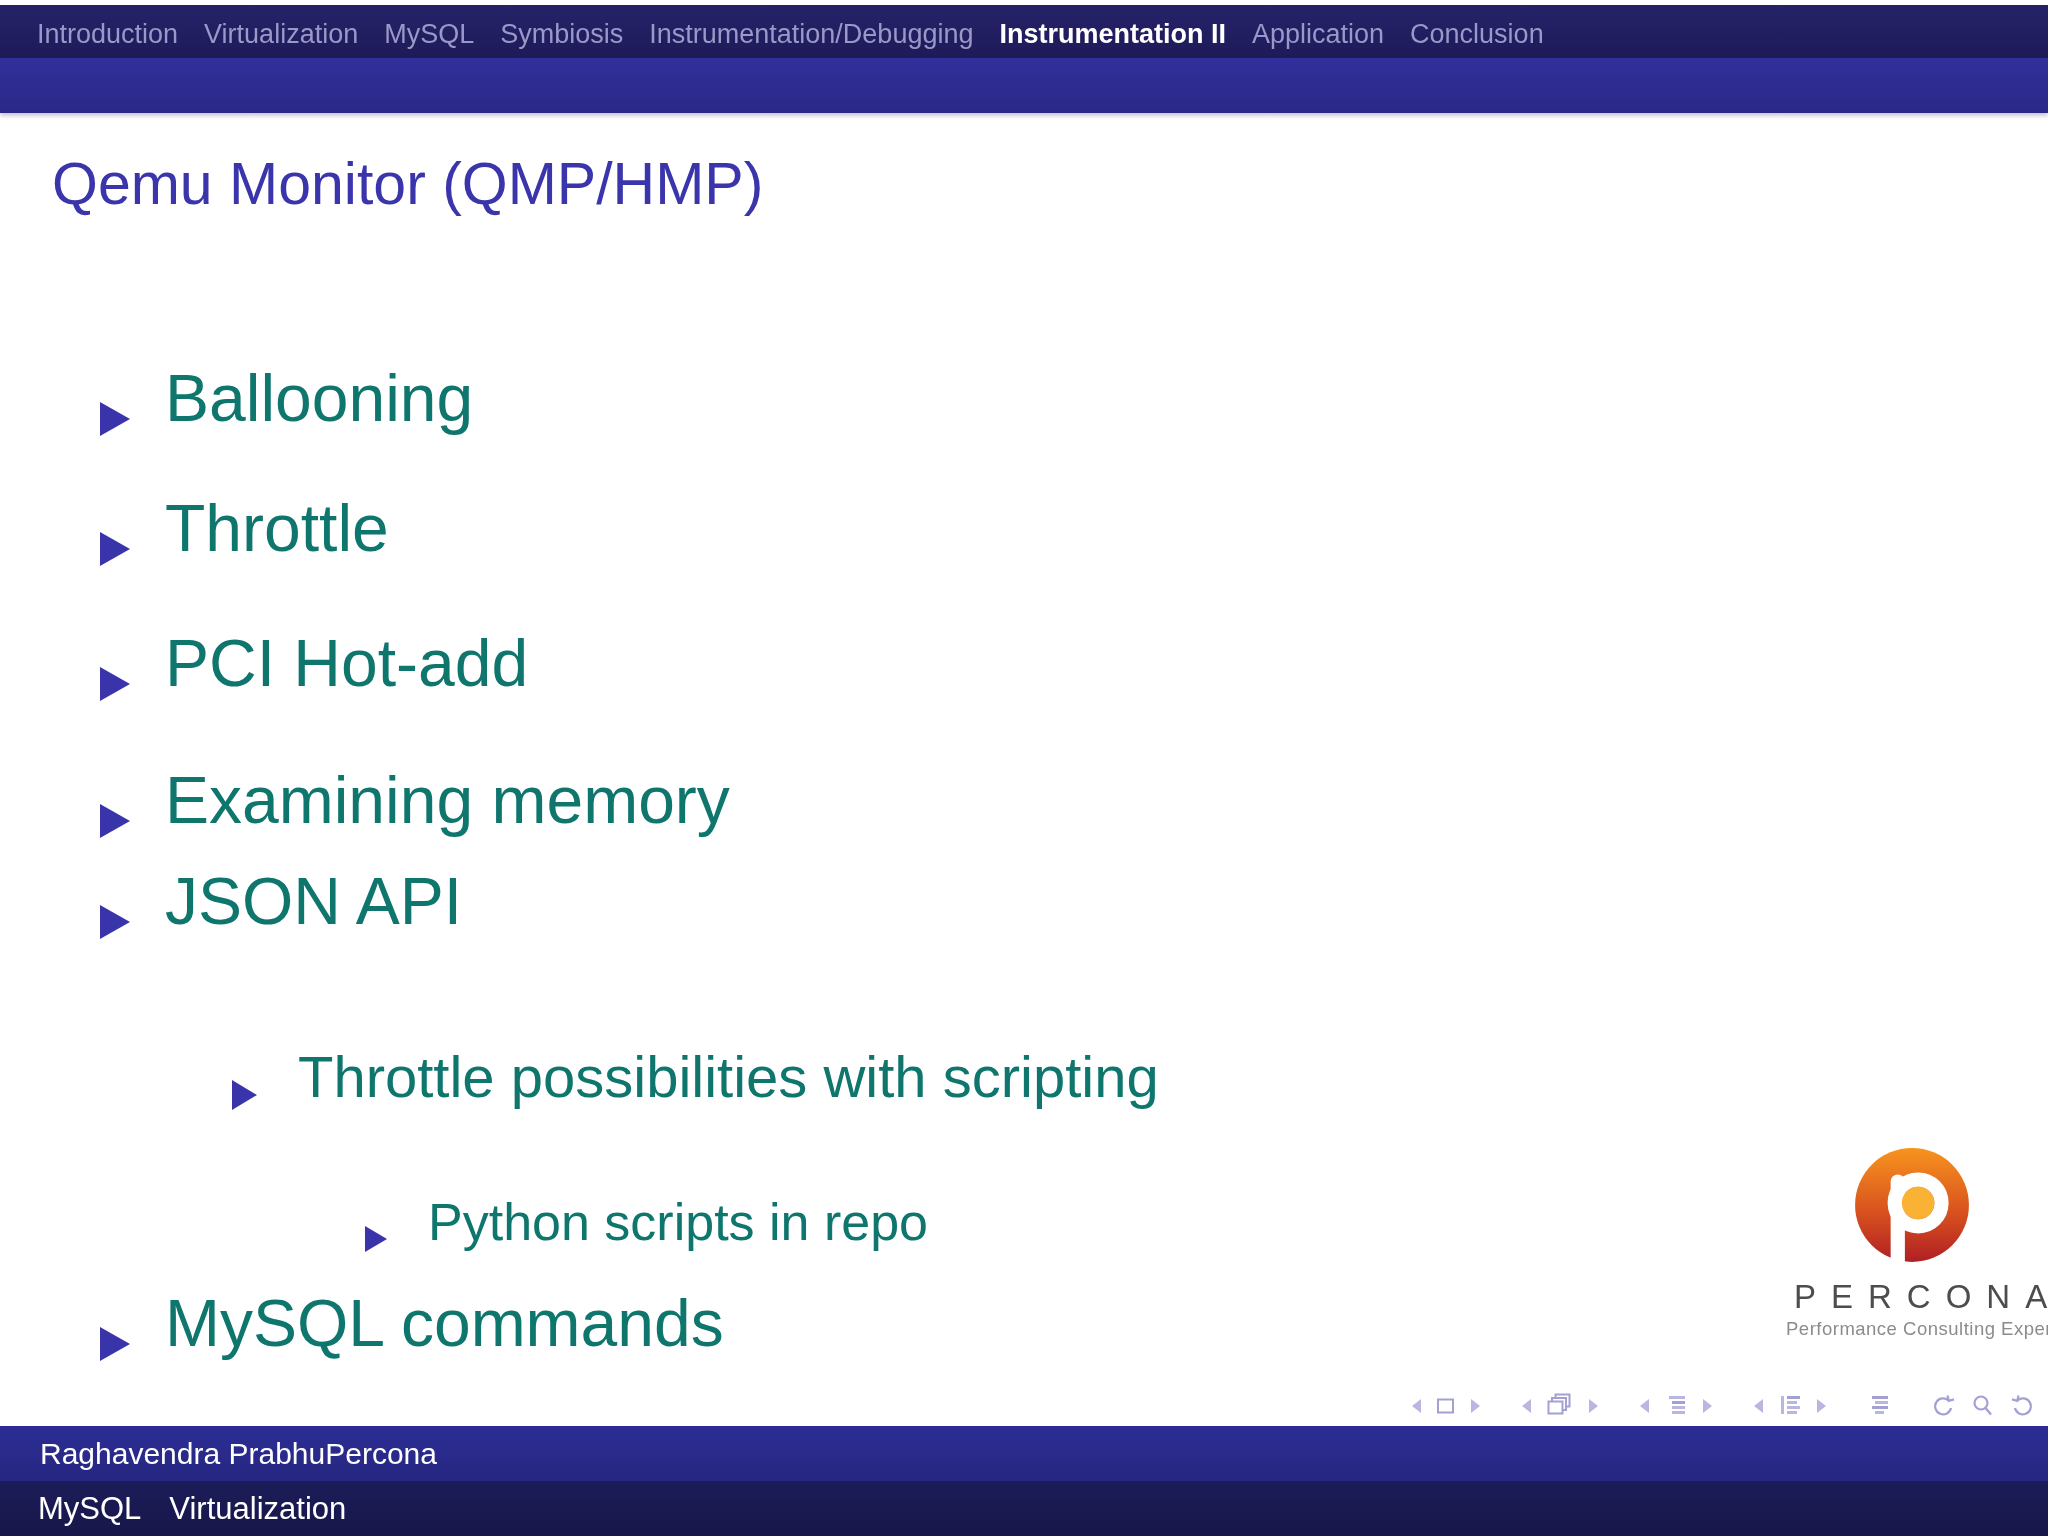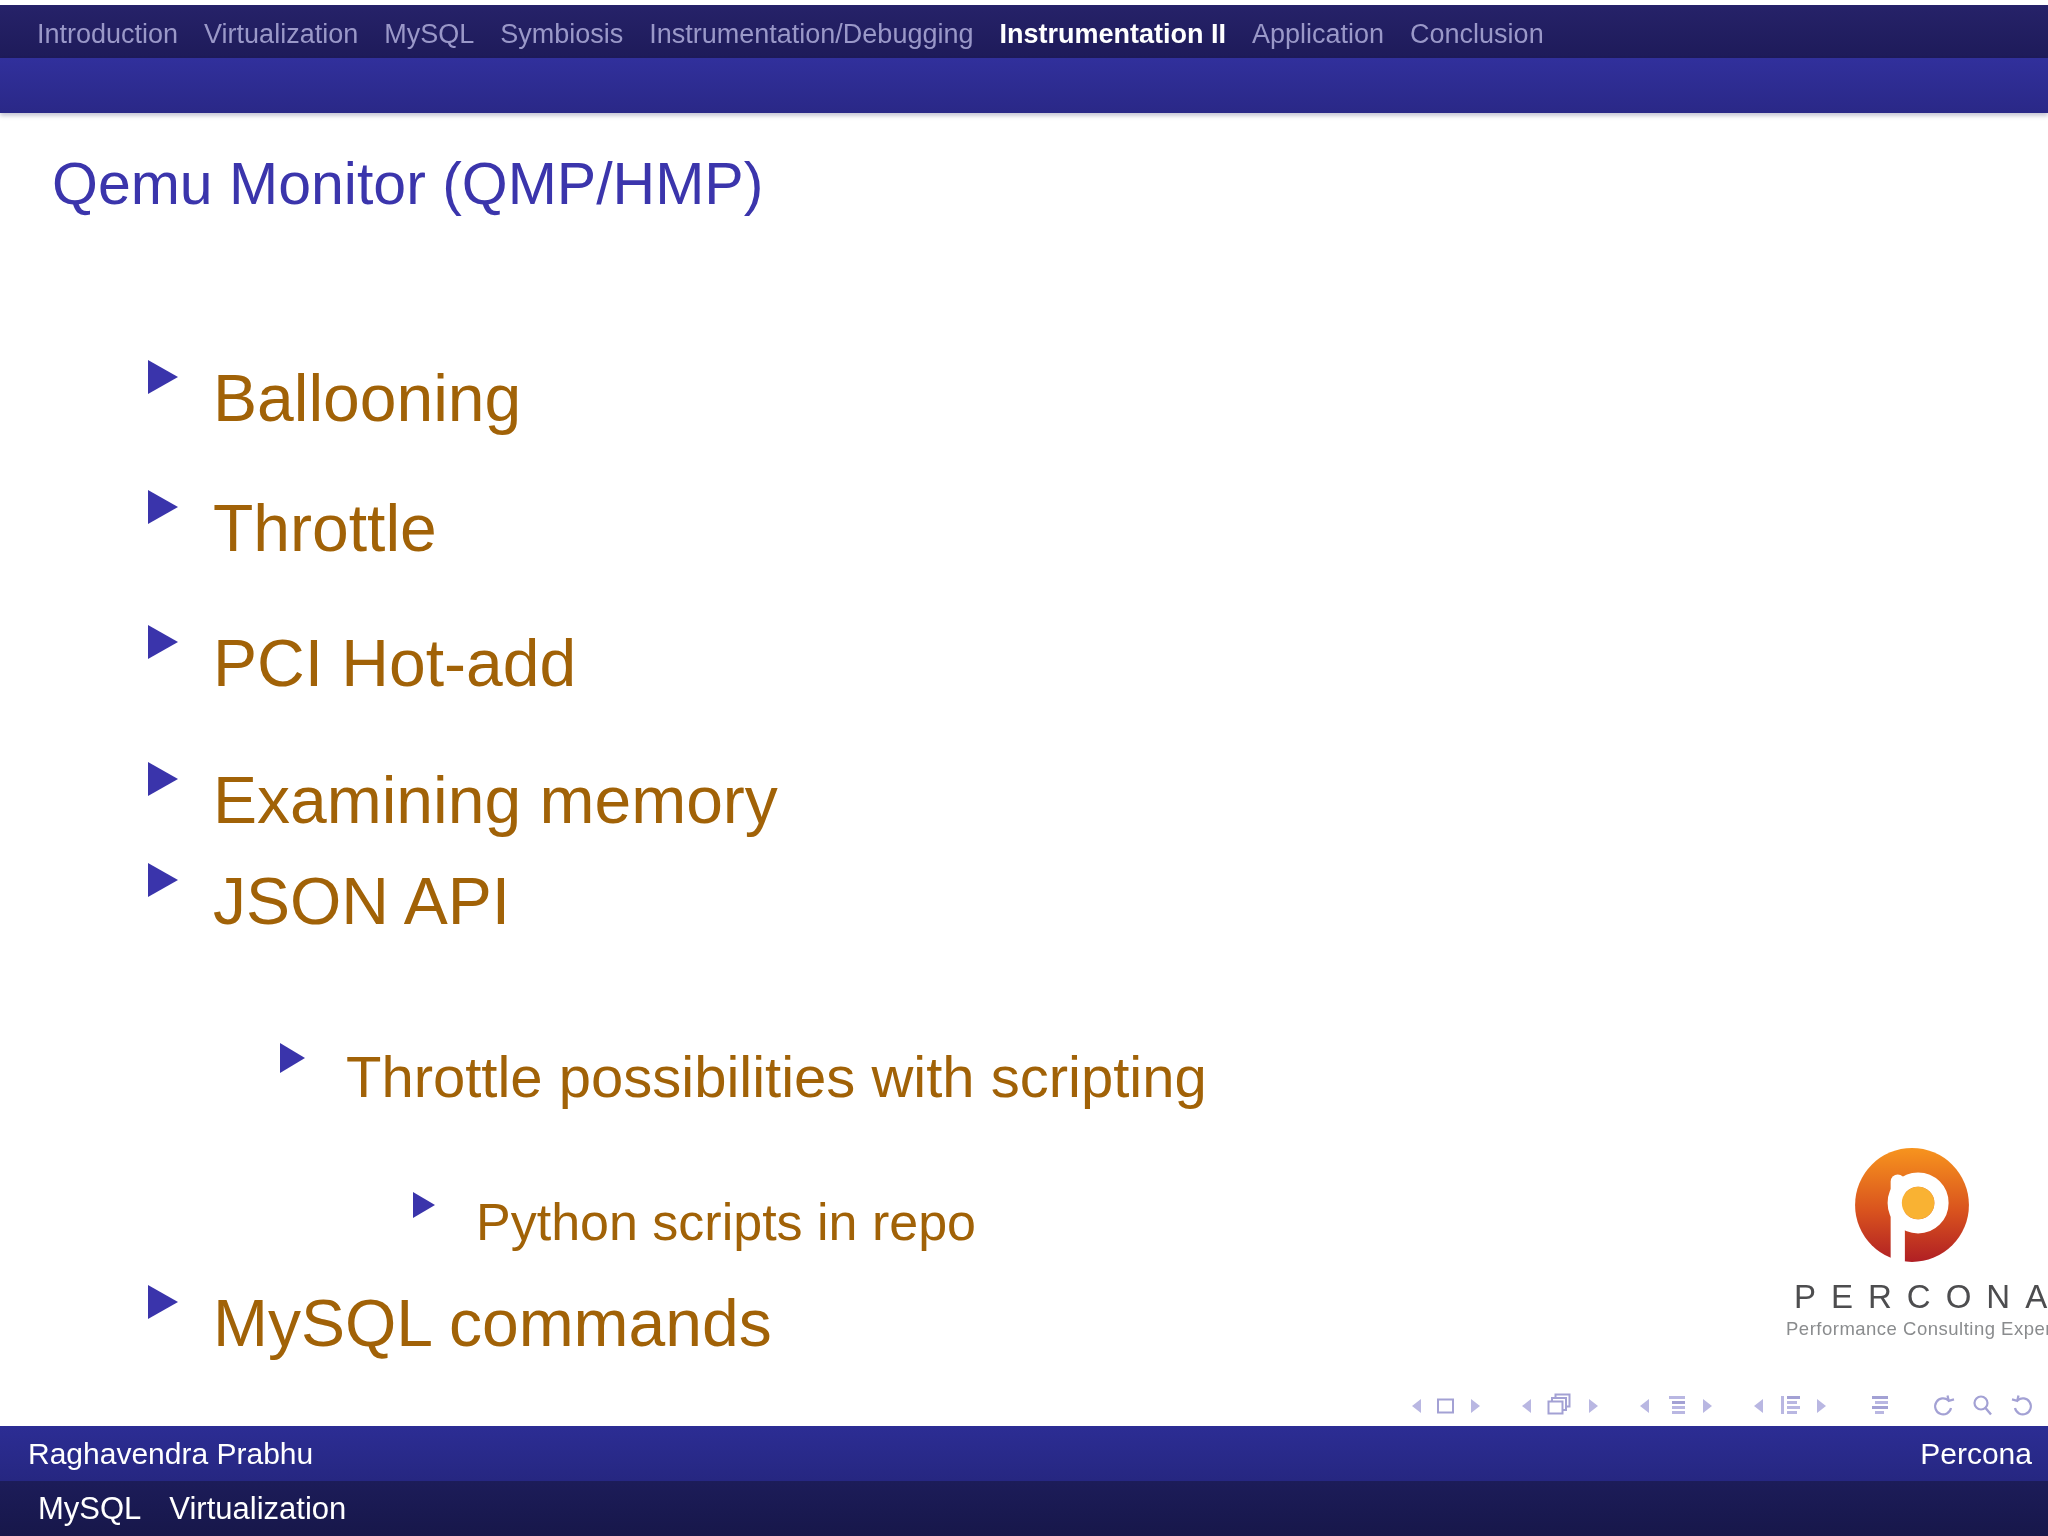--- a/index.html
+++ b/index.html
@@ -22,21 +22,21 @@
     position:absolute;left:0;top:58px;width:2048px;height:55px;
     background:linear-gradient(#31309c,#2a2887);
     box-shadow:0 3px 4px rgba(40,40,90,.25);
   }
   
   #frame-title{
     position:absolute;left:52px;top:150px;
     font-size:59px;color:#3b35ac;letter-spacing:0px;font-weight:400;
   }
   
-  .item{position:absolute;display:flex;align-items:flex-start;color:#a16207;margin-left:48px;}
+  .item{position:absolute;display:flex;align-items:flex-end;color:#0f766e;}
   .item .tri{flex:0 0 auto;width:0;height:0;display:block;}
   .item .itext{white-space:nowrap;}
   .item.l1{left:100px;font-size:66px;}
   .item.l1 .tri{border-left:30px solid #3a34ab;border-top:17px solid transparent;border-bottom:17px solid transparent;margin-right:35px;}
   .item.l2{left:232px;font-size:58px;}
   .item.l2 .tri{border-left:25px solid #3a34ab;border-top:15px solid transparent;border-bottom:15px solid transparent;margin-right:41px;}
   .item.l3{left:365px;font-size:52px;}
   .item.l3 .tri{border-left:22px solid #3a34ab;border-top:13px solid transparent;border-bottom:13px solid transparent;margin-right:41px;}
   
   #logo{position:absolute;left:1786px;top:1146px;width:252px;text-align:center;}
@@ -52,22 +52,22 @@
   #navsyms{
     position:absolute;right:6px;top:1388px;height:36px;
     display:flex;align-items:center;color:#a3a1d4;
   }
   .navgroup{display:flex;align-items:center;margin-left:26px;}
   .navgroup .ni{display:flex;align-items:center;justify-content:center;margin:0 6px;cursor:pointer;}
   
   #footbar1{
     position:absolute;left:0;top:1426px;width:2048px;height:55px;
     background:linear-gradient(#2c2d94,#262781);
-    display:flex;align-items:center;justify-content:space-between;
-    padding:0 16px 0 28px;box-sizing:border-box;color:#ffffff;font-size:30px;
+    display:flex;align-items:center;
+    padding:0 16px 0 40px;box-sizing:border-box;color:#ffffff;font-size:30px;
   }
   #footbar2{
     position:absolute;left:0;top:1481px;width:2048px;height:55px;
     background:linear-gradient(#1c1c59,#17174a);
     display:flex;align-items:center;padding-left:38px;box-sizing:border-box;
     color:#ffffff;font-size:31px;
   }
   #footbar2 .t2{margin-left:28px;}
 </style>
 </head>

